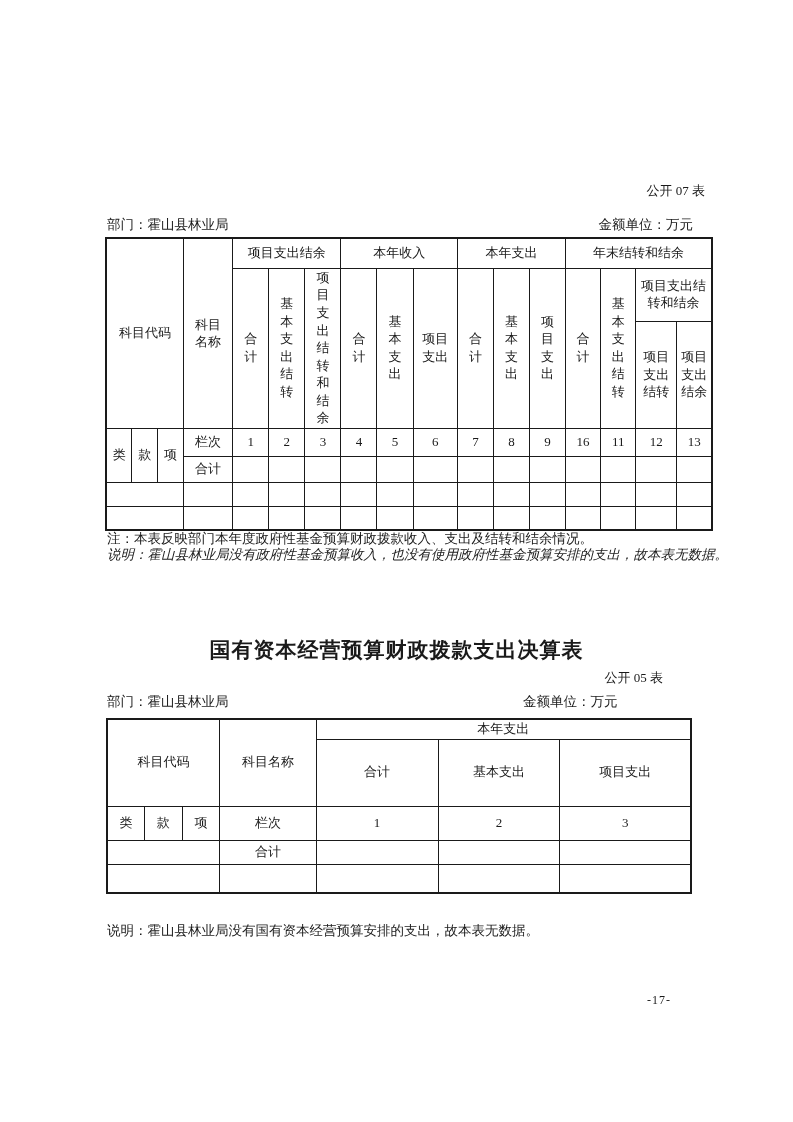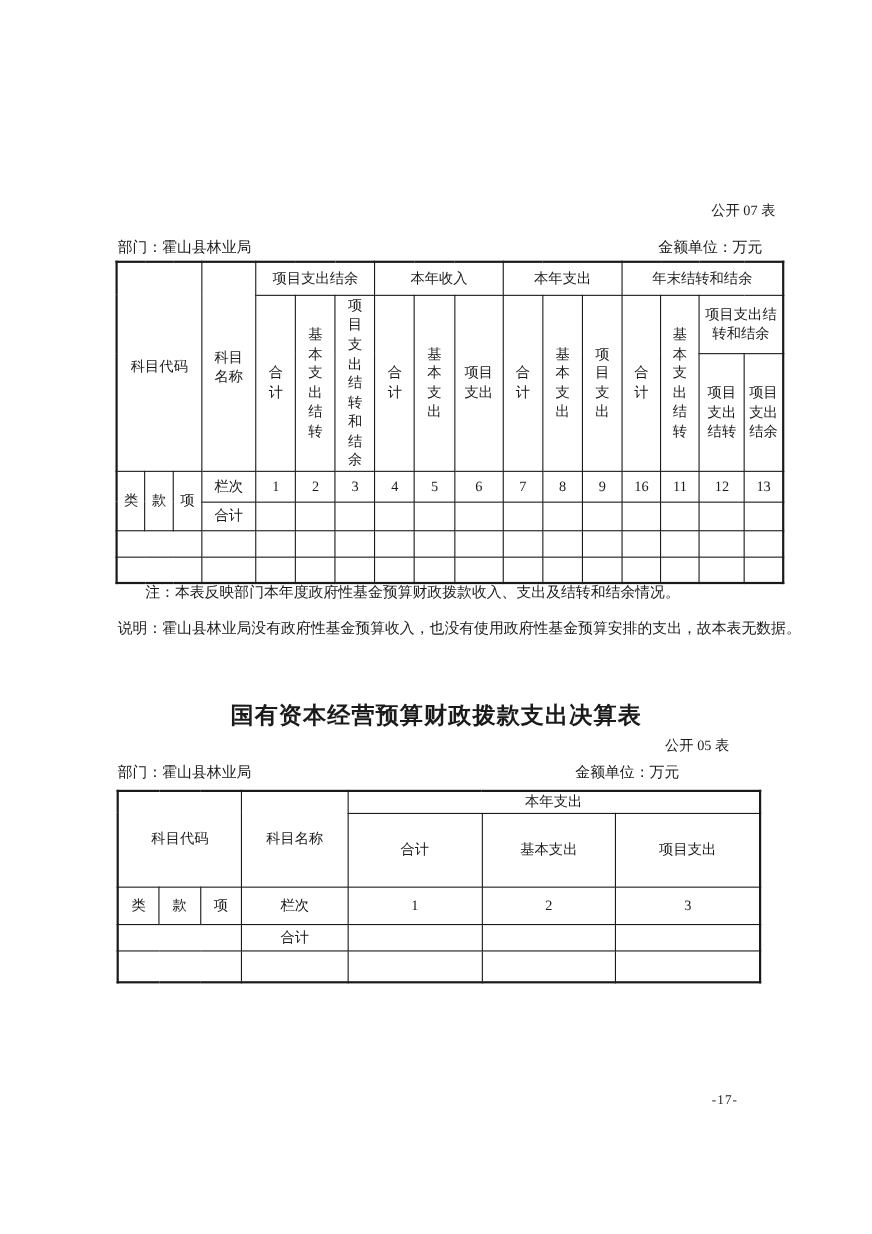--- a/index.html
+++ b/index.html
@@ -155,22 +155,22 @@
           <td></td>
       <td></td>
           <td></td>
       <td></td>
           <td></td>
       <td></td>
     </tr>
   </tbody>
     </table>
 
-  <div class="note-line" style="top:530px; left:107px;margin-left:25px;">注：本表反映部门本年度政府性基金预算财政拨款收入、支出及结转和结余情况。</div>
-  <div class="note-line" style="top:562px; left:107px;">说明：霍山县林业局没有政府性基金预算收入，也没有使用政府性基金预算安排的支出，故本表无数据。</div>
+  <div class="note-line" style="top:530px; left:107px;">注：本表反映部门本年度政府性基金预算财政拨款收入、支出及结转和结余情况。</div>
+  <div class="note-line" style="top:546px; left:107px;font-style:italic;">说明：霍山县林业局没有政府性基金预算收入，也没有使用政府性基金预算安排的支出，故本表无数据。</div>
 
   <div class="doc-title" style="top:624px;margin-top:12px;">国有资本经营预算财政拨款支出决算表</div>
   <div class="sheet-label" style="top:669px; right:130px;">公开 05 表</div>
   <div class="meta" style="top:693px; left:107px;">部门：霍山县林业局</div>
   <div class="meta" style="top:693px; left:523px;">金额单位：万元</div>
 
   <table class="fin" id="table2" style="left:106px; top:718px; width:586px;">
     <colgroup>
       <col style="width:37px">
         <col style="width:37px">
@@ -210,16 +210,17 @@
     <tr style="height:29px;">
       <td colspan="3"></td>
       <td></td>
       <td></td>
       <td></td>
       <td></td>
     </tr>
   </tbody>
     </table>
 
+  <div class="note-line" style="top:922px; left:107px;">说明：霍山县林业局没有国有资本经营预算安排的支出，故本表无数据。</div>
 
   <div class="pagenum" style="top:993px; left:647px;">-17-</div>
 
 </div>
 
 </body></html>

